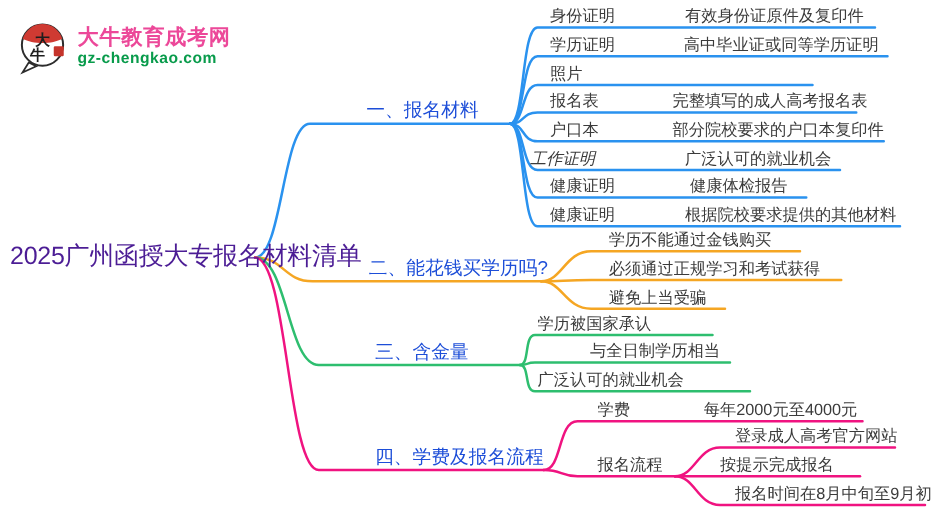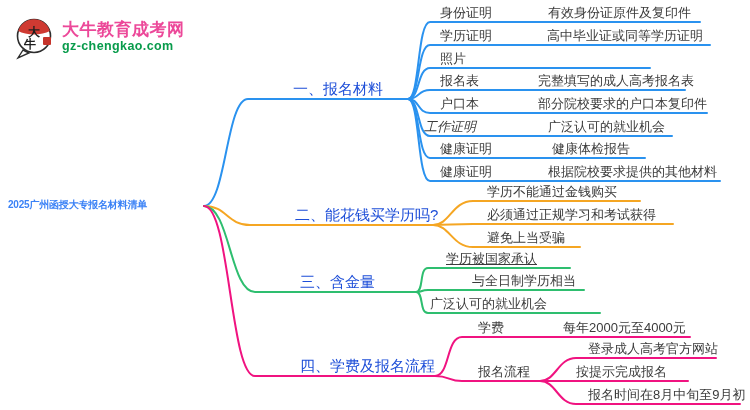--- a/index.html
+++ b/index.html
@@ -2,21 +2,21 @@
 <html><head>
 <meta charset="utf-8">
 <style>
   html,body{margin:0;padding:0;background:#ffffff;}
   body{width:750px;height:410px;position:relative;overflow:hidden;
        font-family:"Liberation Sans","DejaVu Sans",sans-serif;}
   #stage{position:absolute;inset:0;}
   svg.lines{position:absolute;left:0;top:0;pointer-events:none;}
   .n{position:absolute;white-space:nowrap;font-size:13px;line-height:16px;color:#3b3b3b;}
   .hd{font-size:15px;line-height:18px;color:#1d4ed8;}
-  .root{font-size:10px;line-height:18px;color:#3b82f6;font-weight:700;letter-spacing:-0.2px;}
+  .root{font-size:20px;line-height:18px;color:#4c1d95;font-weight:400;letter-spacing:-0.2px;}
   
   .logo{position:absolute;left:12px;top:14px;display:flex;align-items:center;gap:6px;}
   .logo-txt{display:flex;flex-direction:column;justify-content:center;}
   .site-name{font-size:17px;font-weight:bold;color:#ec4899;letter-spacing:0.5px;line-height:19px;}
   .site-url{font-size:12.5px;font-weight:bold;color:#089b4b;letter-spacing:0.4px;line-height:15px;}
 </style>
 </head>
 <body>
 
 <div id="stage">
@@ -88,21 +88,21 @@
   <div class="n" style="left:552px;top:141px;">健康体检报告</div>
   <div class="n" style="left:440px;top:164px;">健康证明</div>
   <div class="n" style="left:548px;top:164px;">根据院校要求提供的其他材料</div>
 
   <div class="n hd" style="left:295px;top:206px;">二、能花钱买学历吗?</div>
   <div class="n" style="left:487px;top:184px;">学历不能通过金钱购买</div>
   <div class="n" style="left:487px;top:207px;">必须通过正规学习和考试获得</div>
   <div class="n" style="left:487px;top:230px;">避免上当受骗</div>
 
   <div class="n hd" style="left:300px;top:273px;">三、含金量</div>
-  <div class="n" style="left:446px;top:251px;text-decoration:underline;">学历被国家承认</div>
+  <div class="n" style="left:430px;top:251px;">学历被国家承认</div>
   <div class="n" style="left:430px;top:273px;margin-left:42px;">与全日制学历相当</div>
   <div class="n" style="left:430px;top:296px;">广泛认可的就业机会</div>
 
   <div class="n hd" style="left:300px;top:357px;">四、学费及报名流程</div>
   <div class="n" style="left:478px;top:320px;">学费</div>
   <div class="n" style="left:563px;top:320px;">每年2000元至4000元</div>
   <div class="n" style="left:478px;top:364px;">报名流程</div>
   <div class="n" style="left:588px;top:341px;">登录成人高考官方网站</div>
   <div class="n" style="left:576px;top:364px;">按提示完成报名</div>
   <div class="n" style="left:588px;top:387px;">报名时间在8月中旬至9月初</div>

